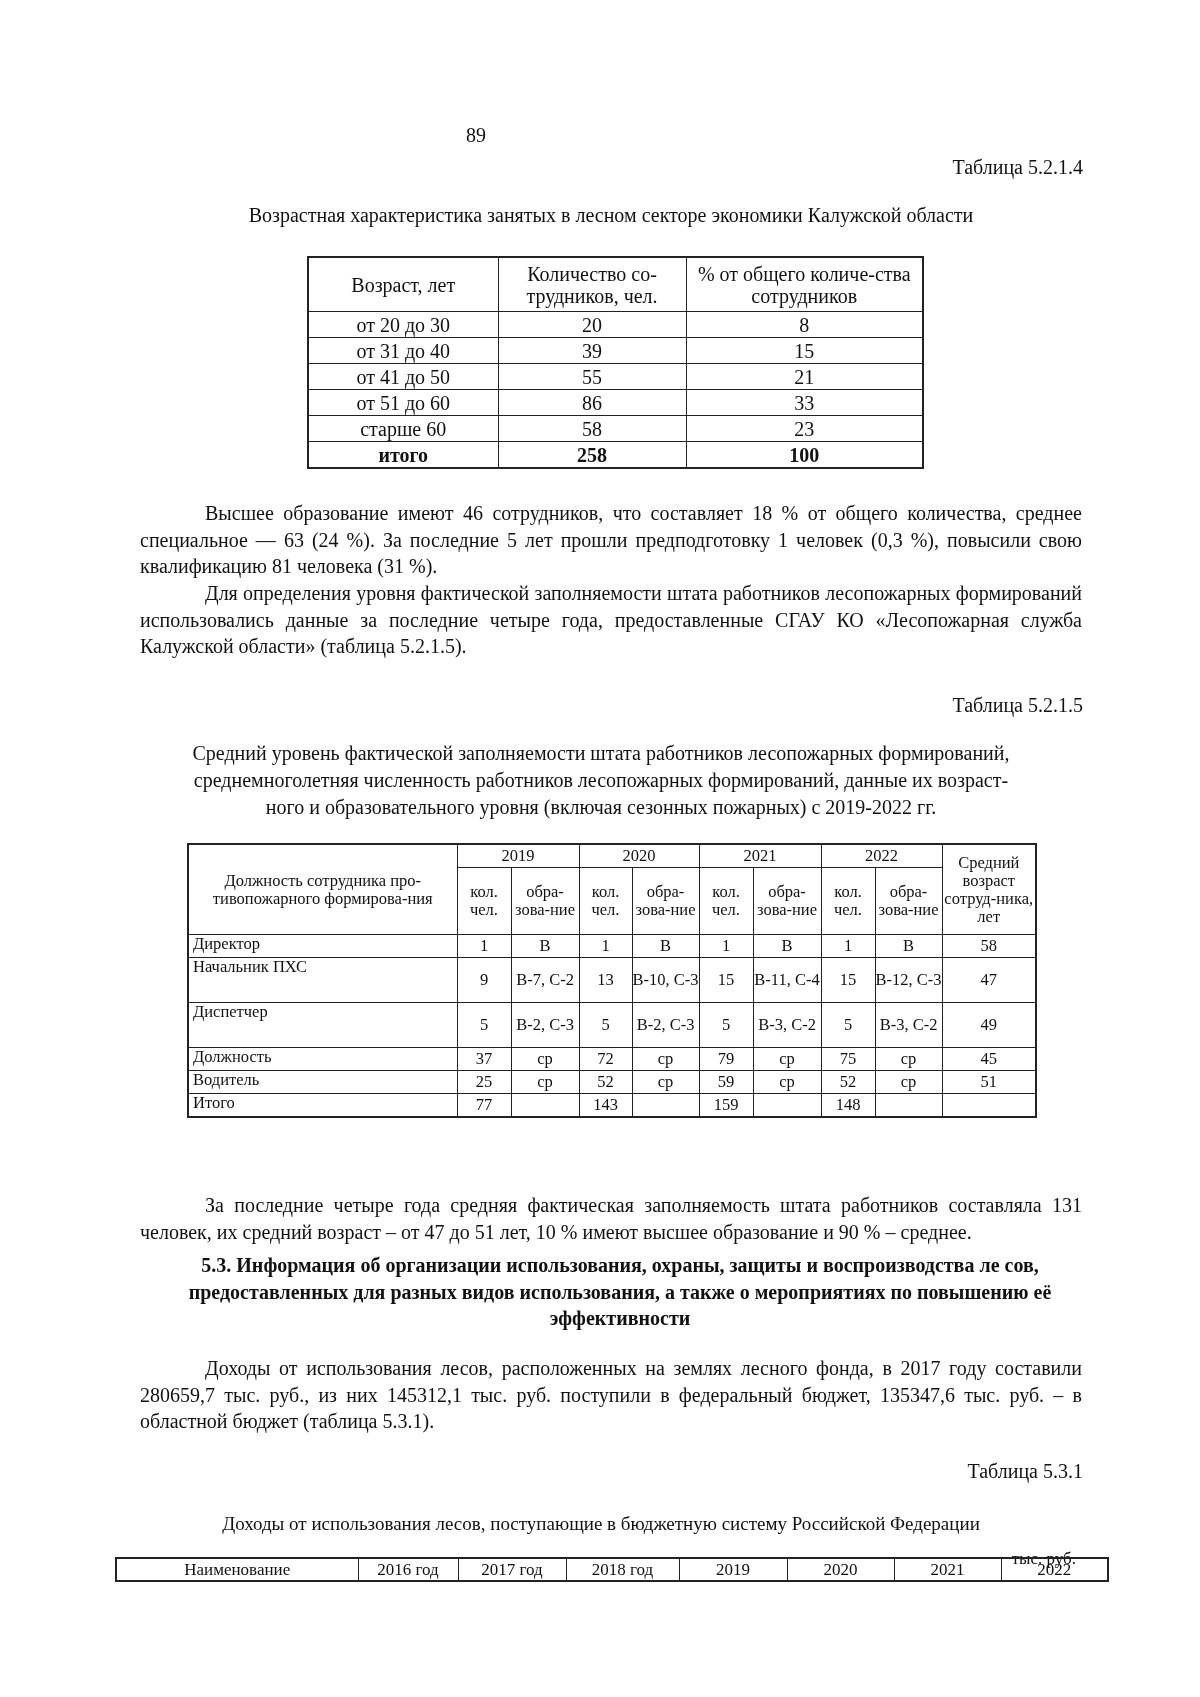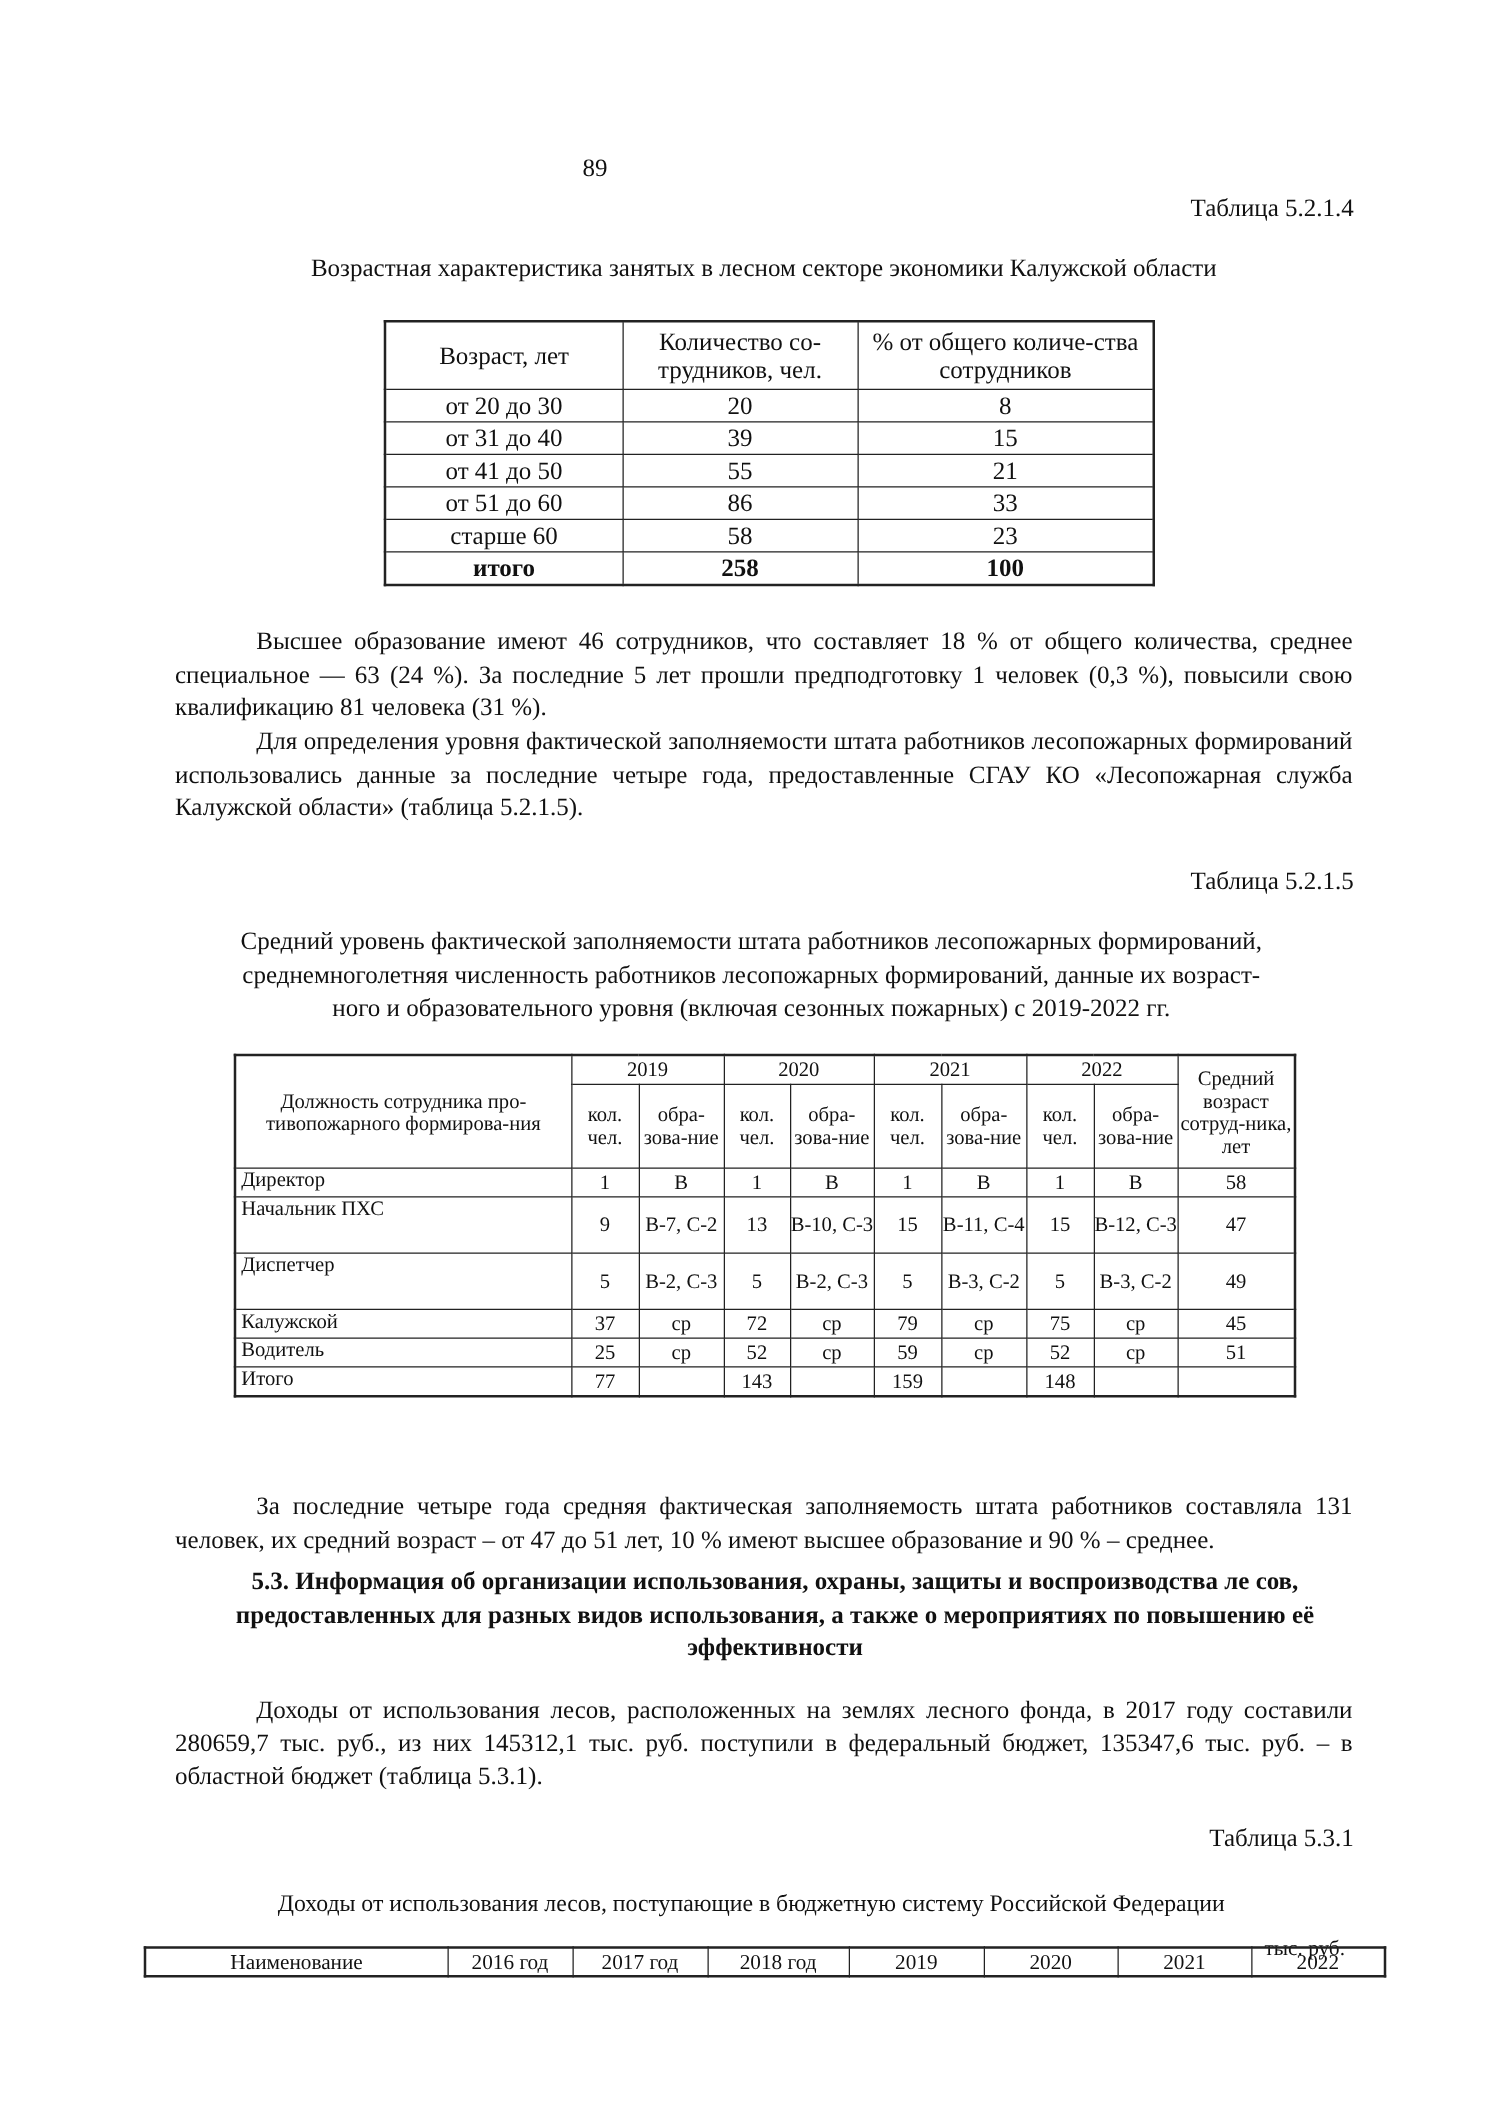--- a/index.html
+++ b/index.html
@@ -161,21 +161,21 @@
     <td>В-2, С-3</td>
     <td>5</td>
     <td>В-2, С-3</td>
     <td>5</td>
     <td>В-3, С-2</td>
     <td>5</td>
     <td>В-3, С-2</td>
     <td>49</td>
   </tr>
   <tr class="r3">
-    <td class="pos">Калужской</td>
+    <td class="pos">Должность</td>
     <td>37</td>
     <td>ср</td>
     <td>72</td>
     <td>ср</td>
     <td>79</td>
     <td>ср</td>
     <td>75</td>
     <td>ср</td>
     <td>45</td>
   </tr>

